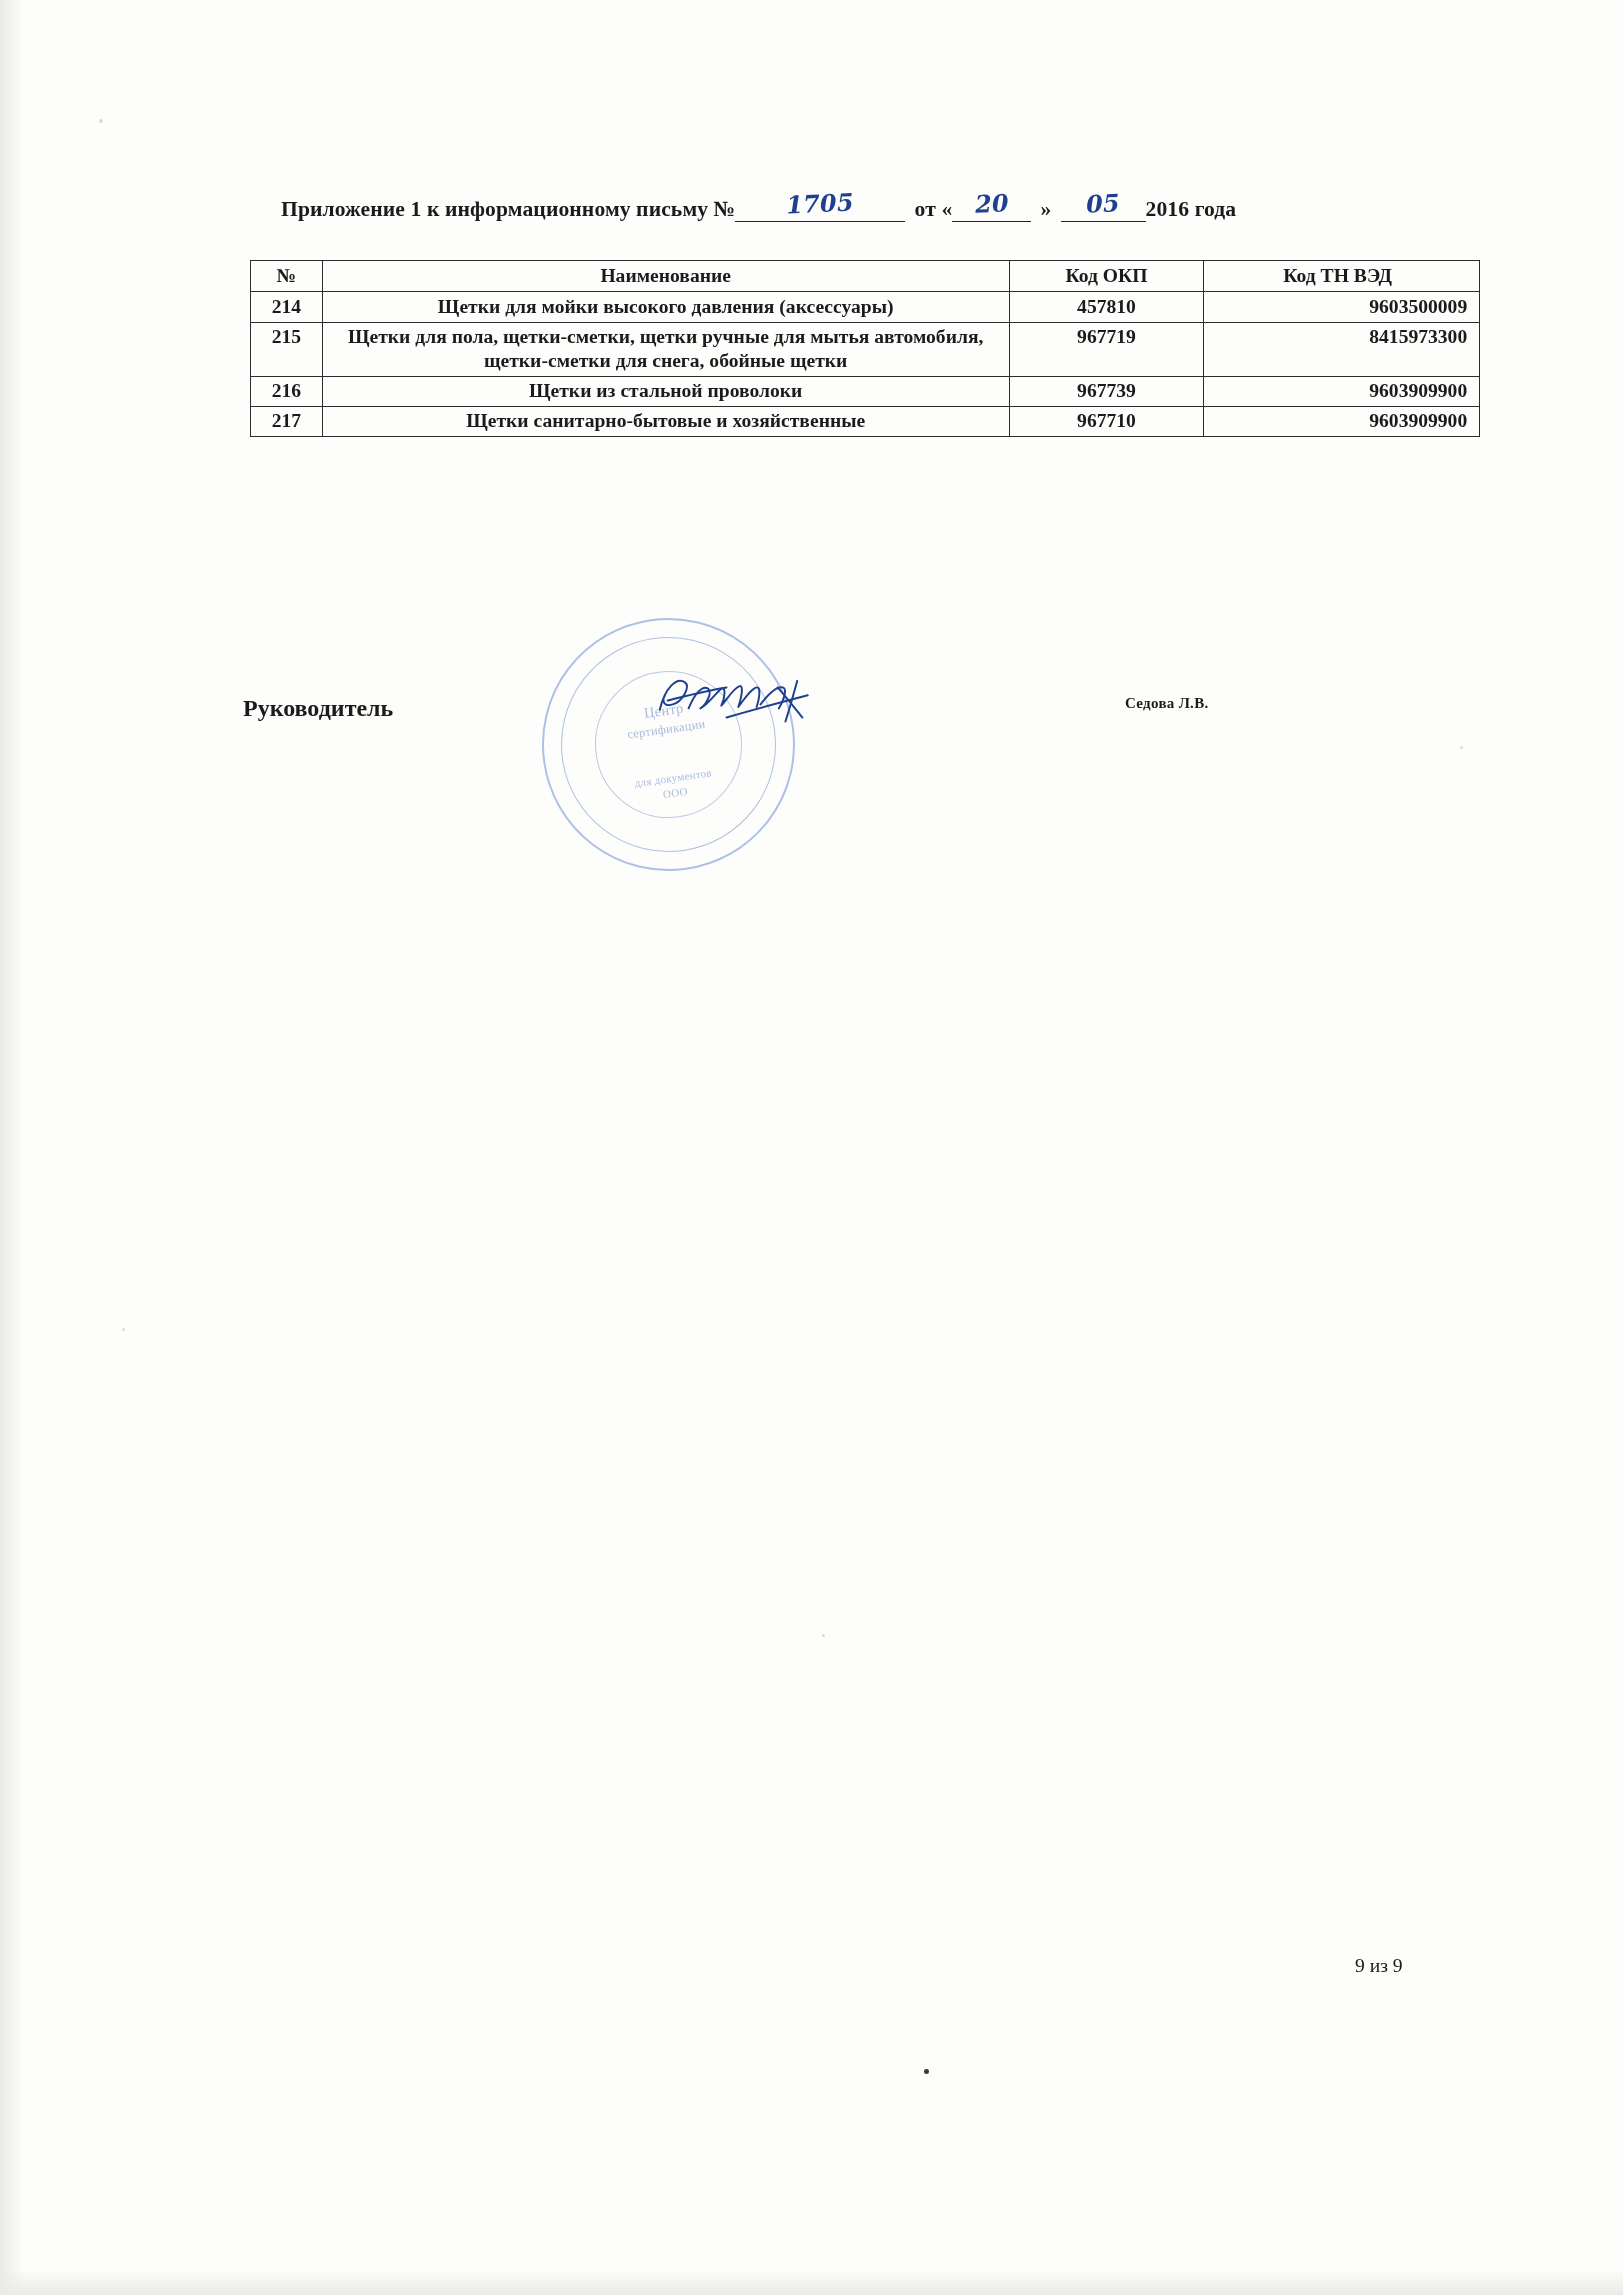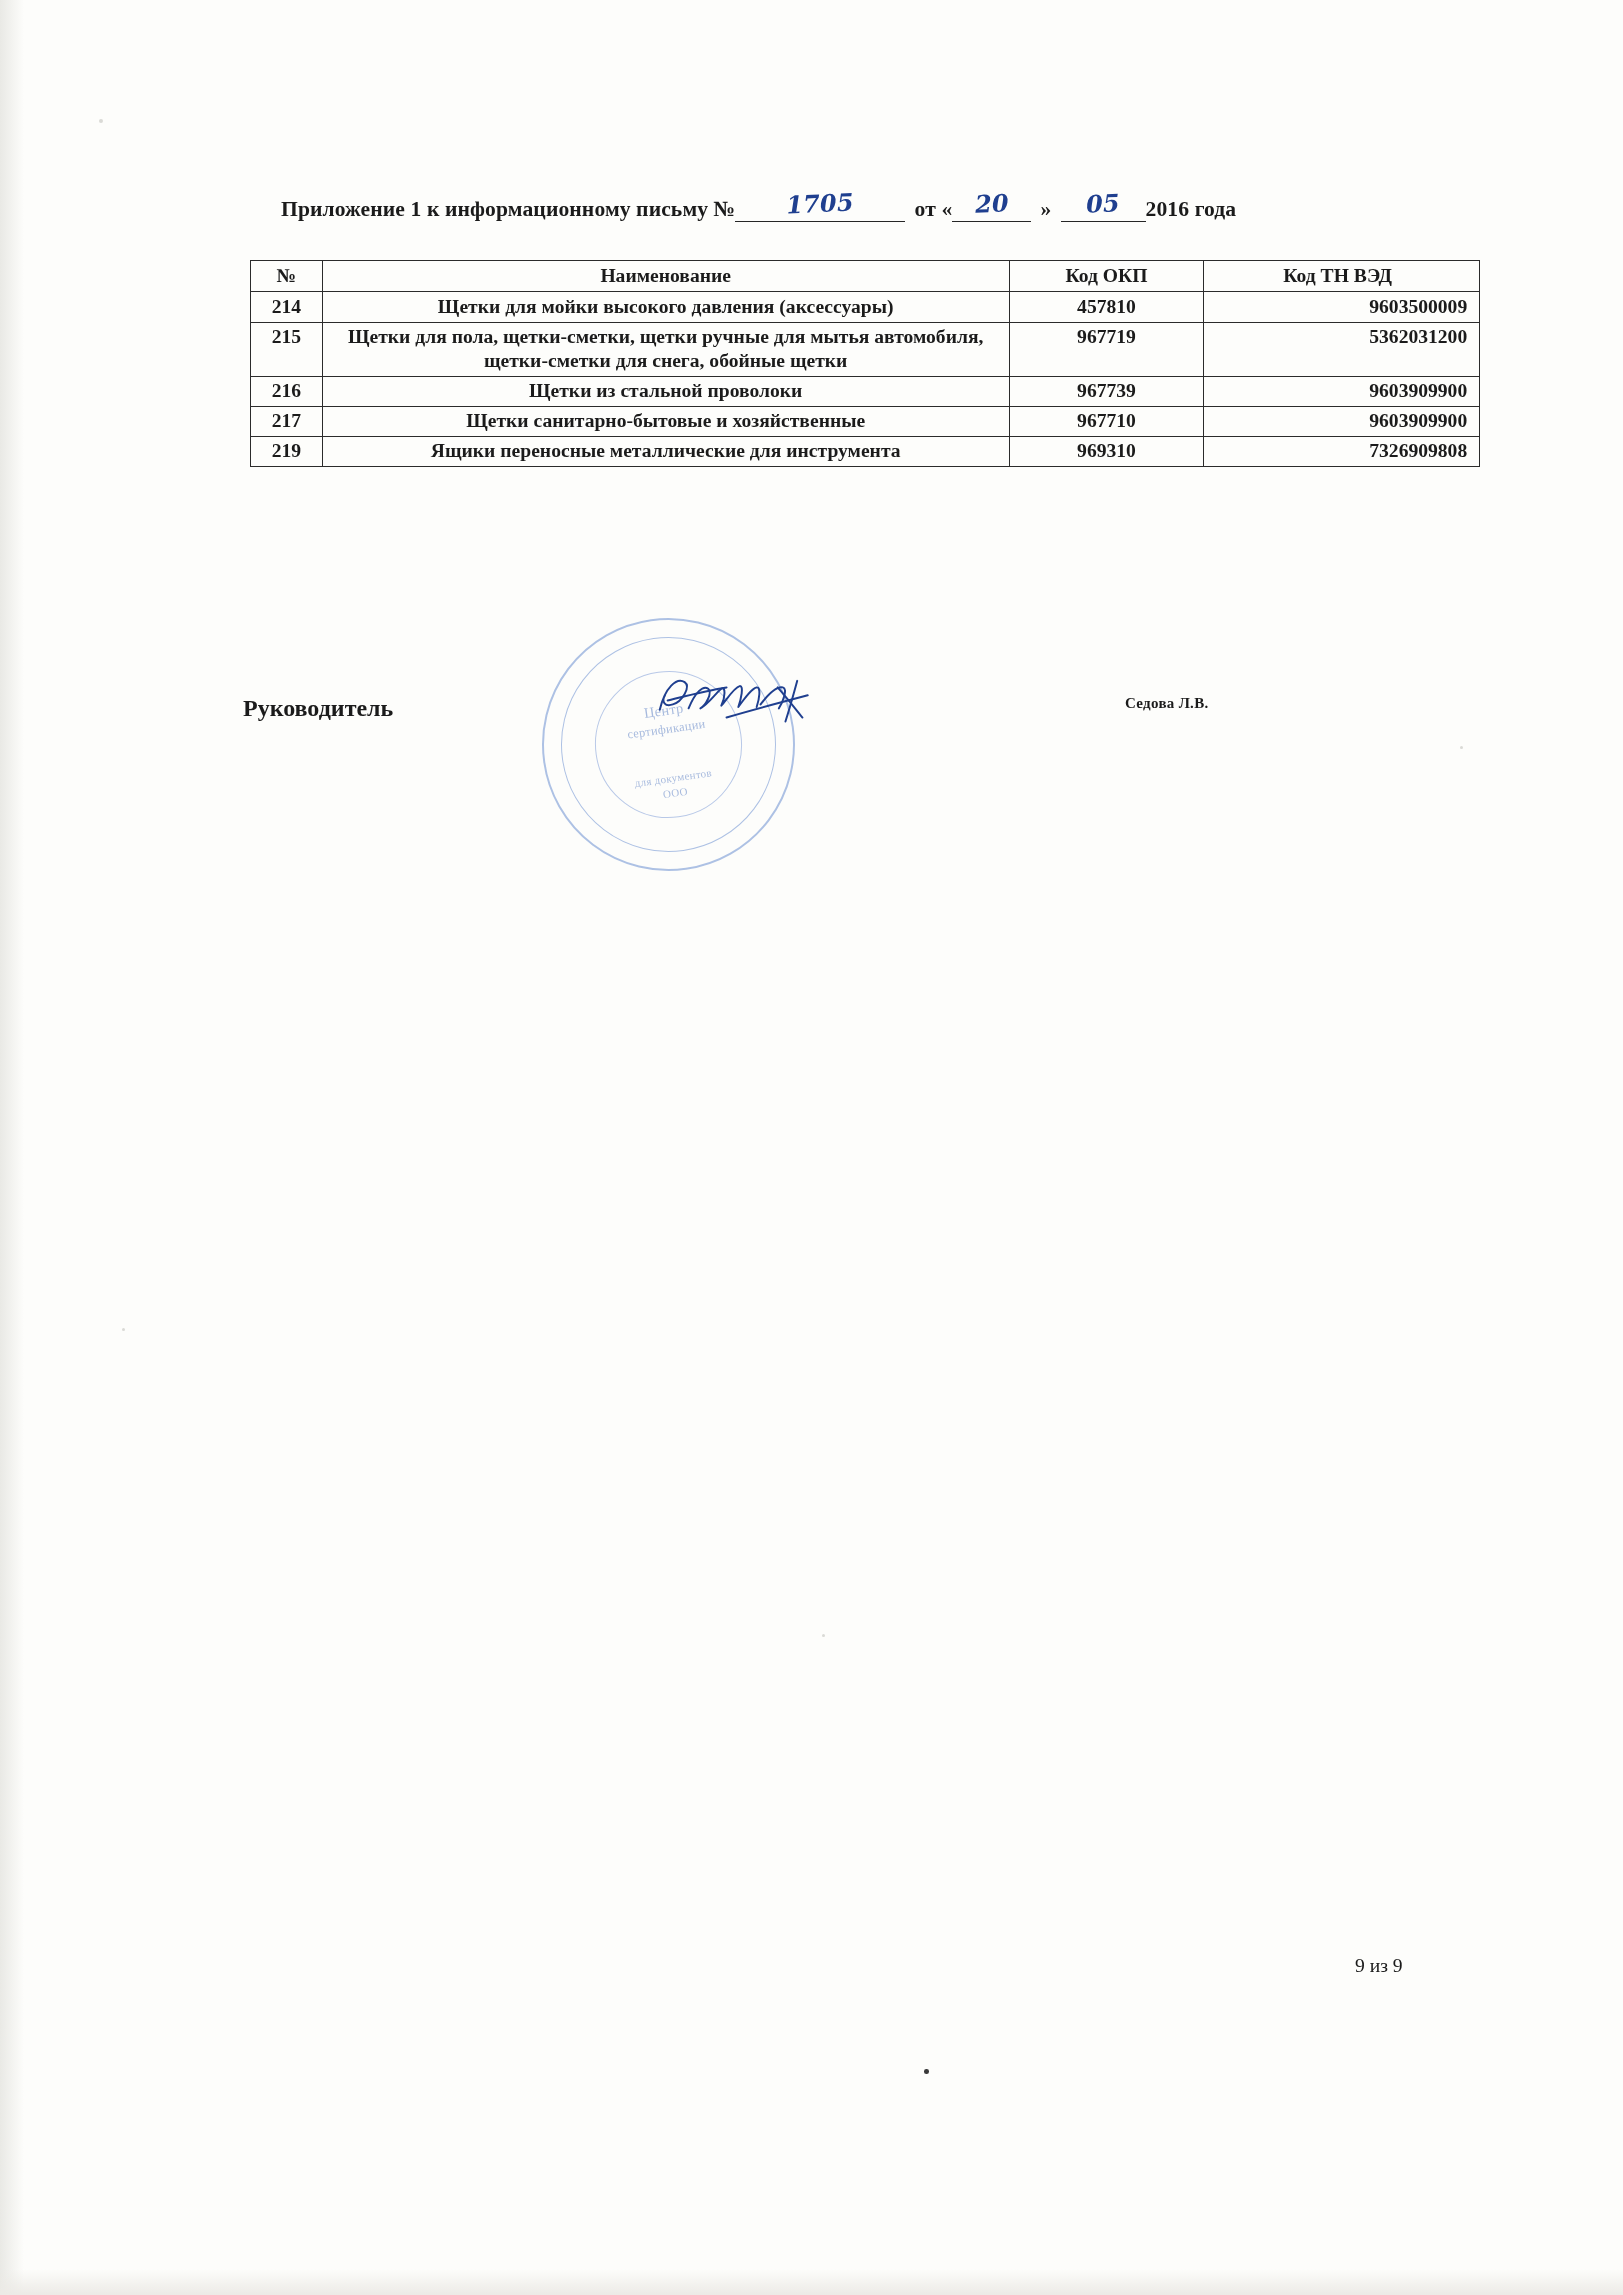--- a/index.html
+++ b/index.html
@@ -224,39 +224,33 @@
         <tr>
           <td class="col-num">214</td>
           <td class="col-name">Щетки для мойки высокого давления (аксессуары)</td>
           <td class="col-okp">457810</td>
           <td class="col-tnved">9603500009</td>
         </tr>
         <tr>
           <td class="col-num">215</td>
           <td class="col-name">Щетки для пола, щетки-сметки, щетки ручные для мытья автомобиля, щетки-сметки для снега, обойные щетки</td>
           <td class="col-okp">967719</td>
-          <td class="col-tnved">5362031200</td>
+          <td class="col-tnved">8415973300</td>
         </tr>
         <tr>
           <td class="col-num">216</td>
           <td class="col-name">Щетки из стальной проволоки</td>
           <td class="col-okp">967739</td>
           <td class="col-tnved">9603909900</td>
         </tr>
         <tr>
           <td class="col-num">217</td>
           <td class="col-name">Щетки санитарно-бытовые и хозяйственные</td>
           <td class="col-okp">967710</td>
           <td class="col-tnved">9603909900</td>
-        </tr>
-        <tr>
-          <td class="col-num">219</td>
-          <td class="col-name">Ящики переносные металлические для инструмента</td>
-          <td class="col-okp">969310</td>
-          <td class="col-tnved">7326909808</td>
         </tr>
       </tbody>
     </table>
   </div>
 
   <div class="sig-label">Руководитель</div>
   <div class="sig-name">Седова  Л.В.</div>
 
   <div class="stamp">
     <div class="stamp-text stamp-t1">Центр</div>

